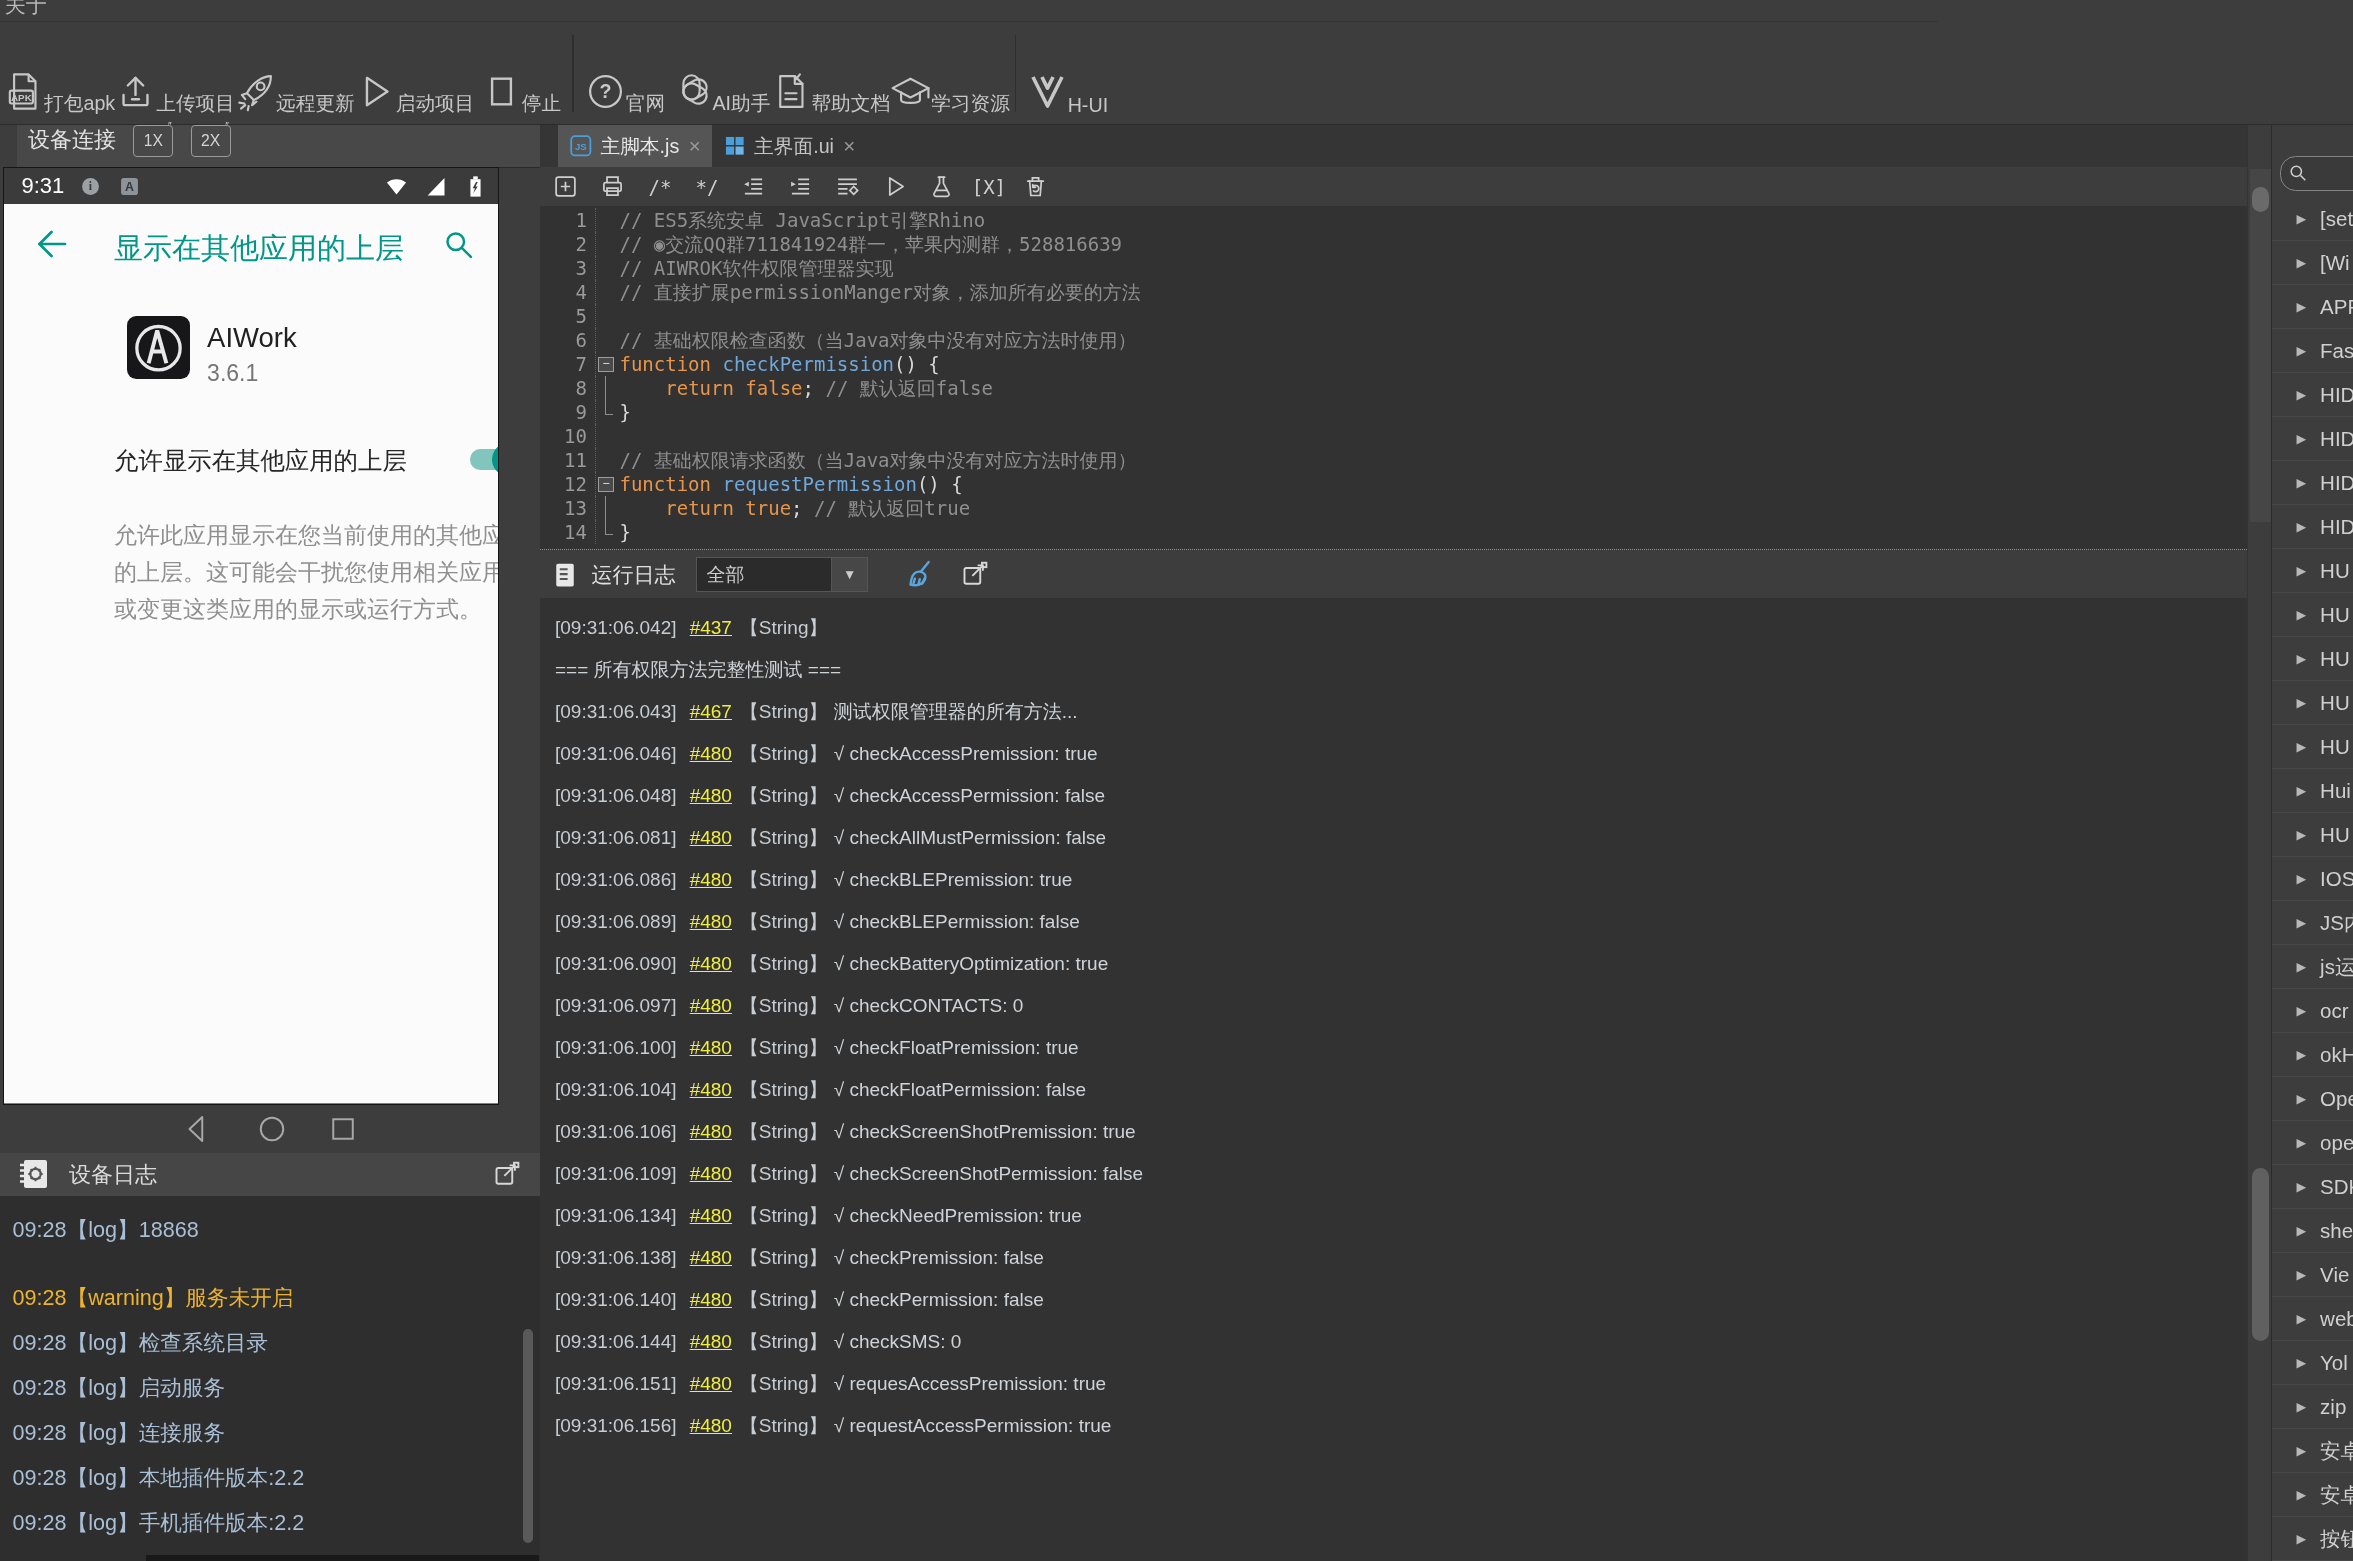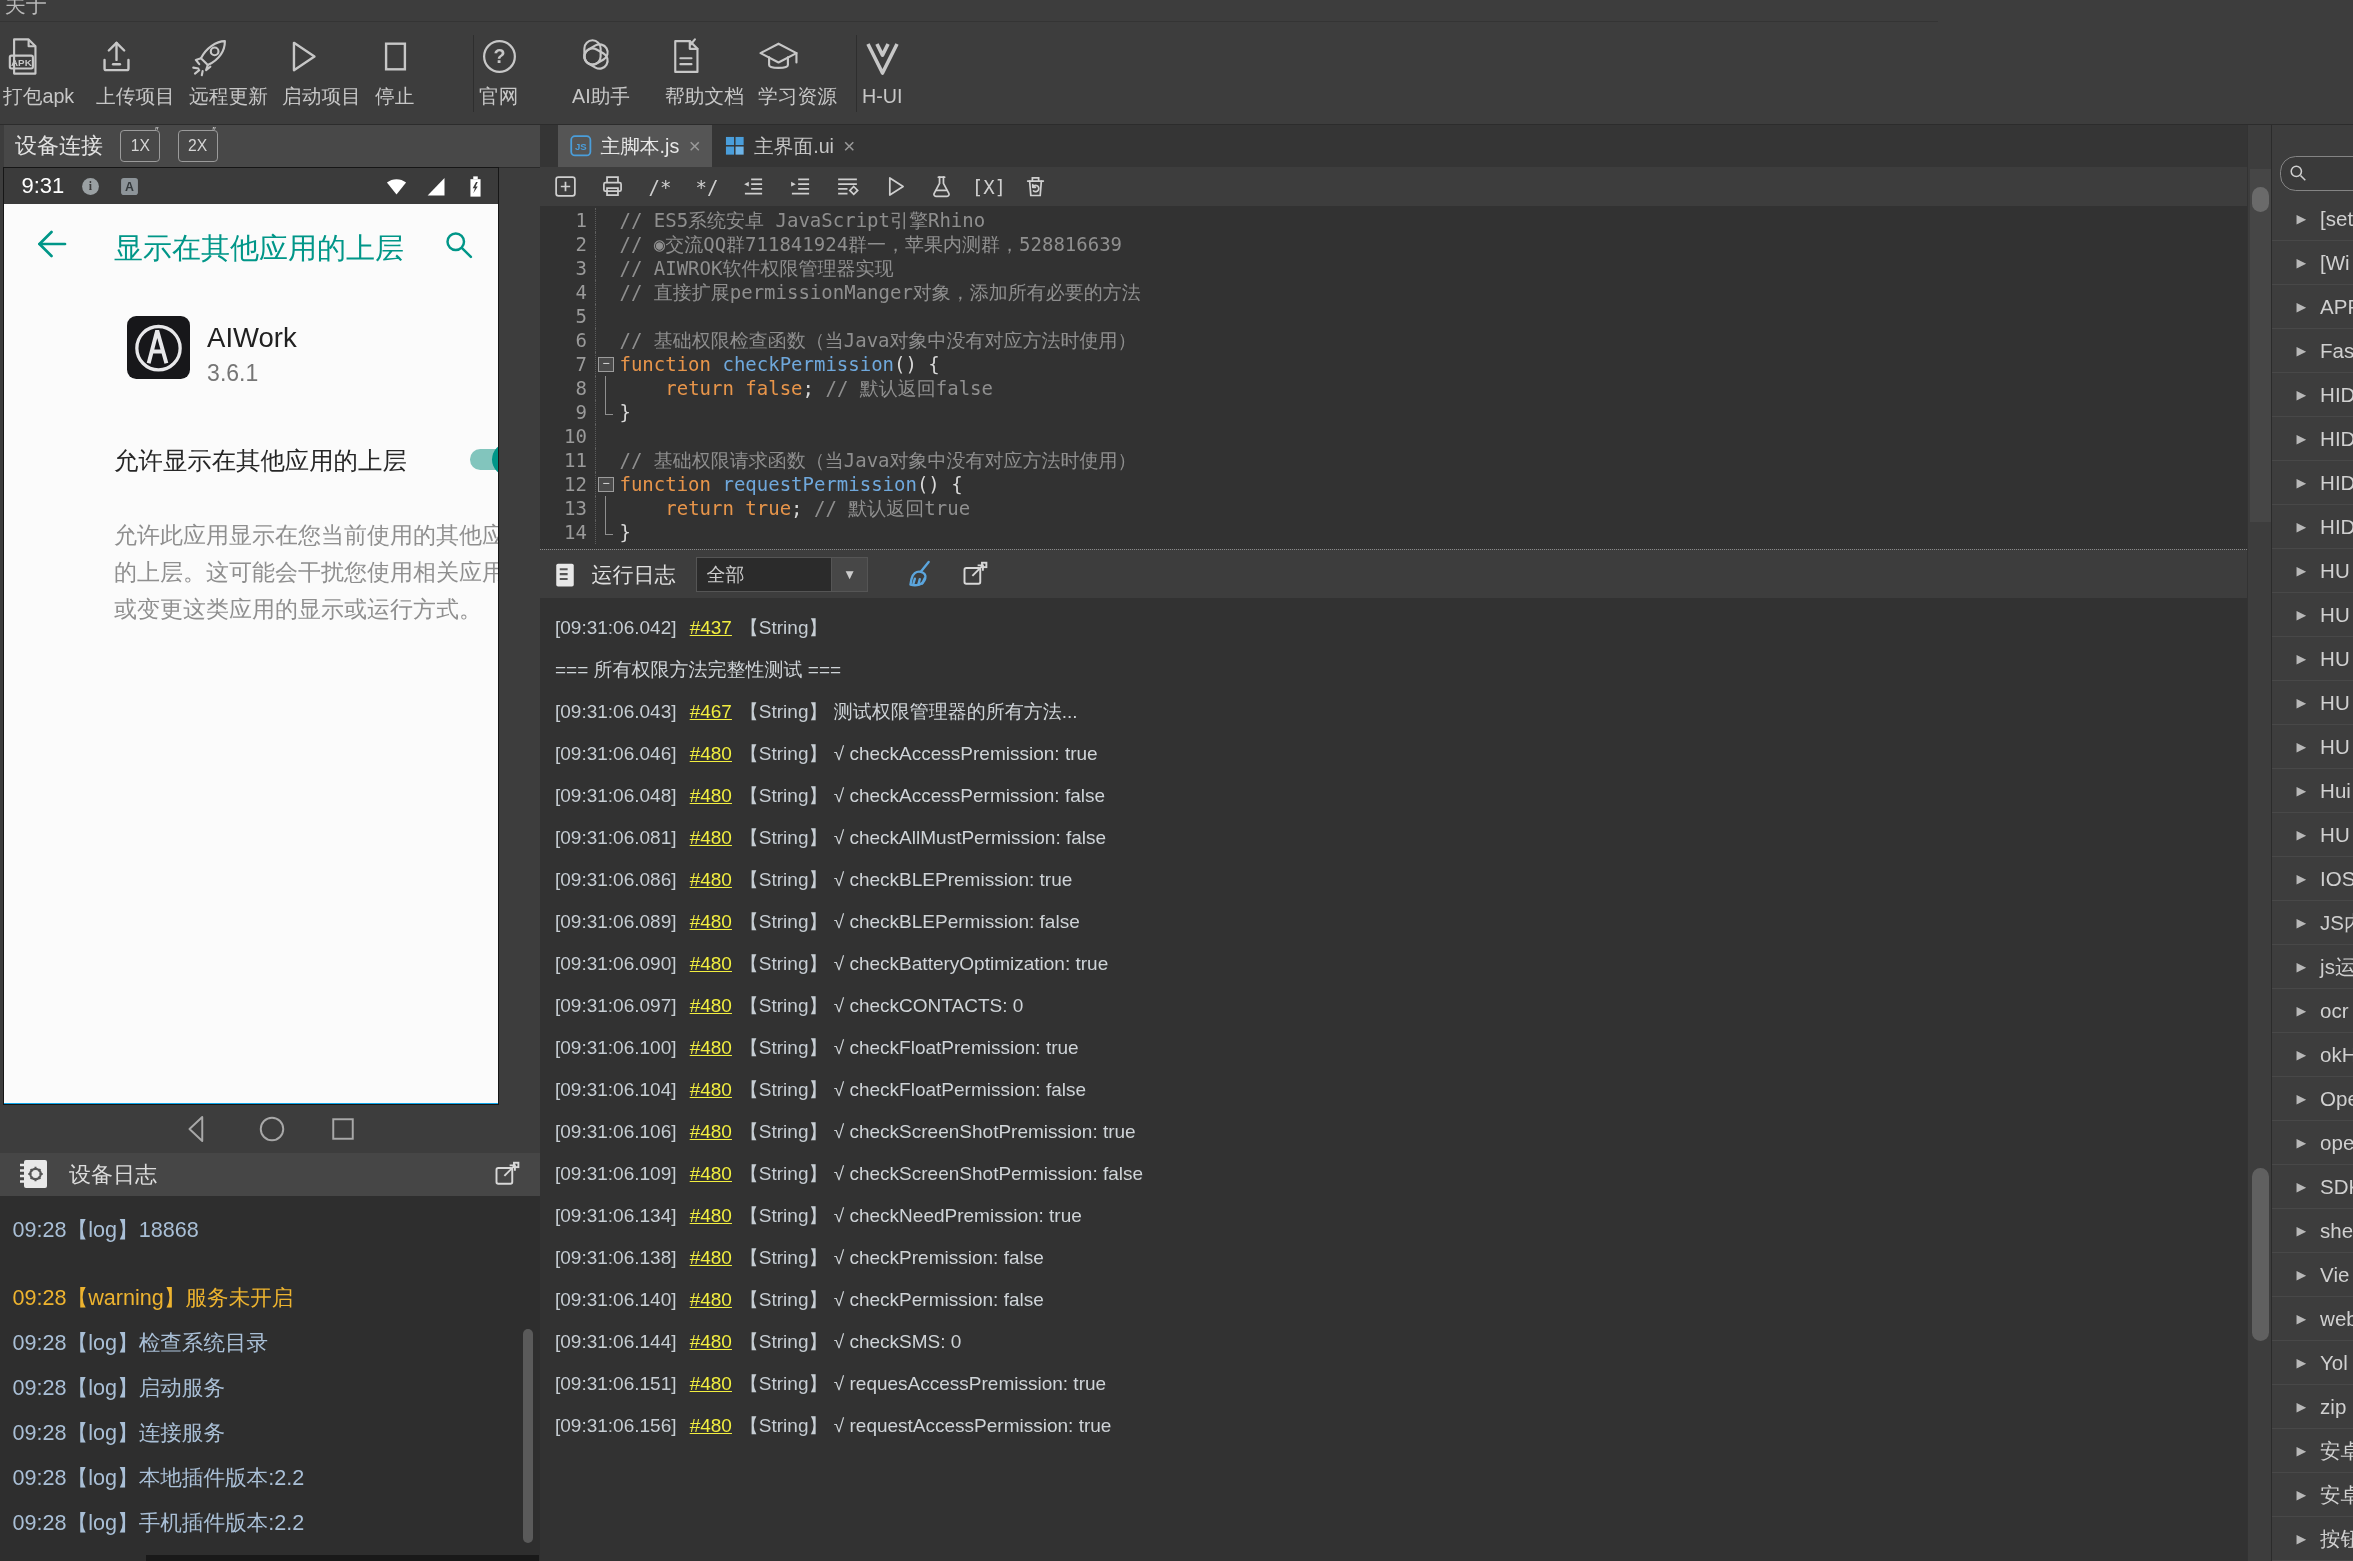--- a/index.html
+++ b/index.html
@@ -8,29 +8,29 @@
   .abs{position:absolute;}
   svg{display:block;}
 
   
   #titlebar{left:0;top:0;width:1938px;height:21px;background:#3d3d3d;border-bottom:0.8px solid #343434;overflow:hidden;}
   #menu-fragment{position:absolute;left:4.7px;top:-9.4px;font-size:21px;color:#b9b9b9;}
 
   
   #toolbar{left:0;top:22px;width:2354px;height:102px;background:#3d3d3d;border-bottom:0.8px solid #2c2c2c;
            display:flex;align-items:center;padding-left:3.1px;}
-  .tb-item{min-width:93px;height:88px;display:flex;flex-direction:column;align-items:flex-start;justify-content:center;cursor:pointer;}
+  .tb-item{min-width:93px;height:88px;display:flex;flex-direction:row;align-items:flex-end;justify-content:center;cursor:pointer;}
   .tb-item .tb-ic{width:41px;height:41px;margin-bottom:5.5px;}
   .tb-item .tb-lb{font-size:19.7px;color:#c7c7c7;white-space:nowrap;}
   .tb-sep{width:1.6px;height:77px;background:#2e2e2e;margin:0 4.7px;}
 
   
   #left{left:0;top:125px;width:540px;height:1436px;background:#3d3d3d;border-right:1.6px solid #2b2b2b;}
-  #left-header{left:4px;top:0;width:636px;height:42px;background:#484848;border-bottom:0.8px solid #2a2a2a;
-               display:flex;align-items:center;}
+  #left-header{left:17px;top:0;width:636px;height:42px;background:#484848;border-bottom:0.8px solid #2a2a2a;
+               display:flex;}
   #left-header .lh-title{font-size:22px;color:#e2e2e2;margin-left:11px;}
   .zoom-btn{position:relative;width:38px;height:30px;border:1.6px solid #9b9b9b;border-radius:3.9px;margin-left:17.3px;
             display:flex;align-items:center;justify-content:center;font-size:15.7px;color:#d5d5d5;cursor:pointer;}
   .zoom-btn::after{content:'\2033';position:absolute;top:-4.7px;right:0.8px;font-size:10.2px;color:#d5d5d5;}
 
   #phone{left:3.1px;top:42px;width:496px;height:938px;background:#0ea5e9;border:1.6px solid #161616;box-sizing:border-box;}
   #phone-status{height:36px;background:#3b3b3b;display:flex;align-items:center;}
   #status-time{color:#ffffff;font-size:22px;margin-left:17.3px;}
   .st-ic{width:27px;height:27px;margin-left:12.6px;}
   #status-right{margin-left:auto;margin-right:9.4px;display:flex;align-items:center;}

